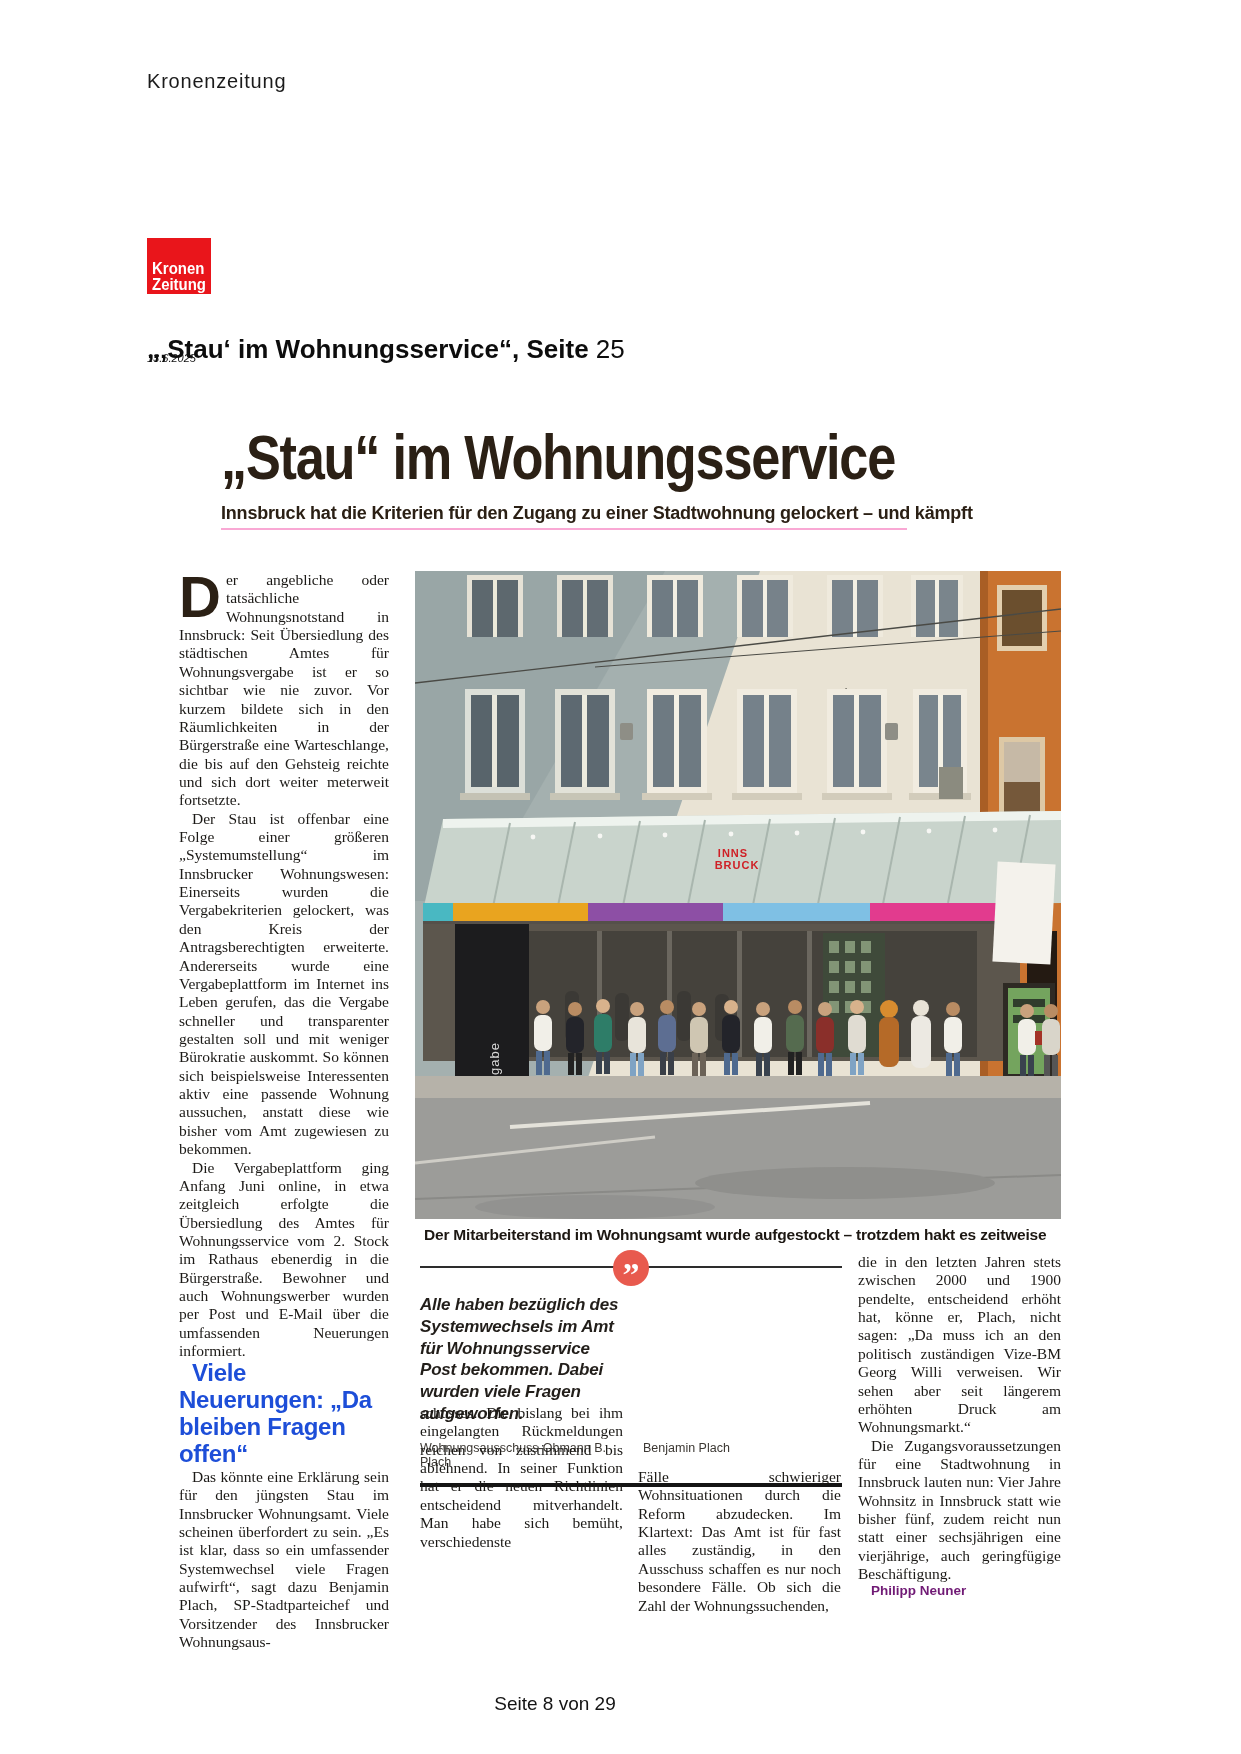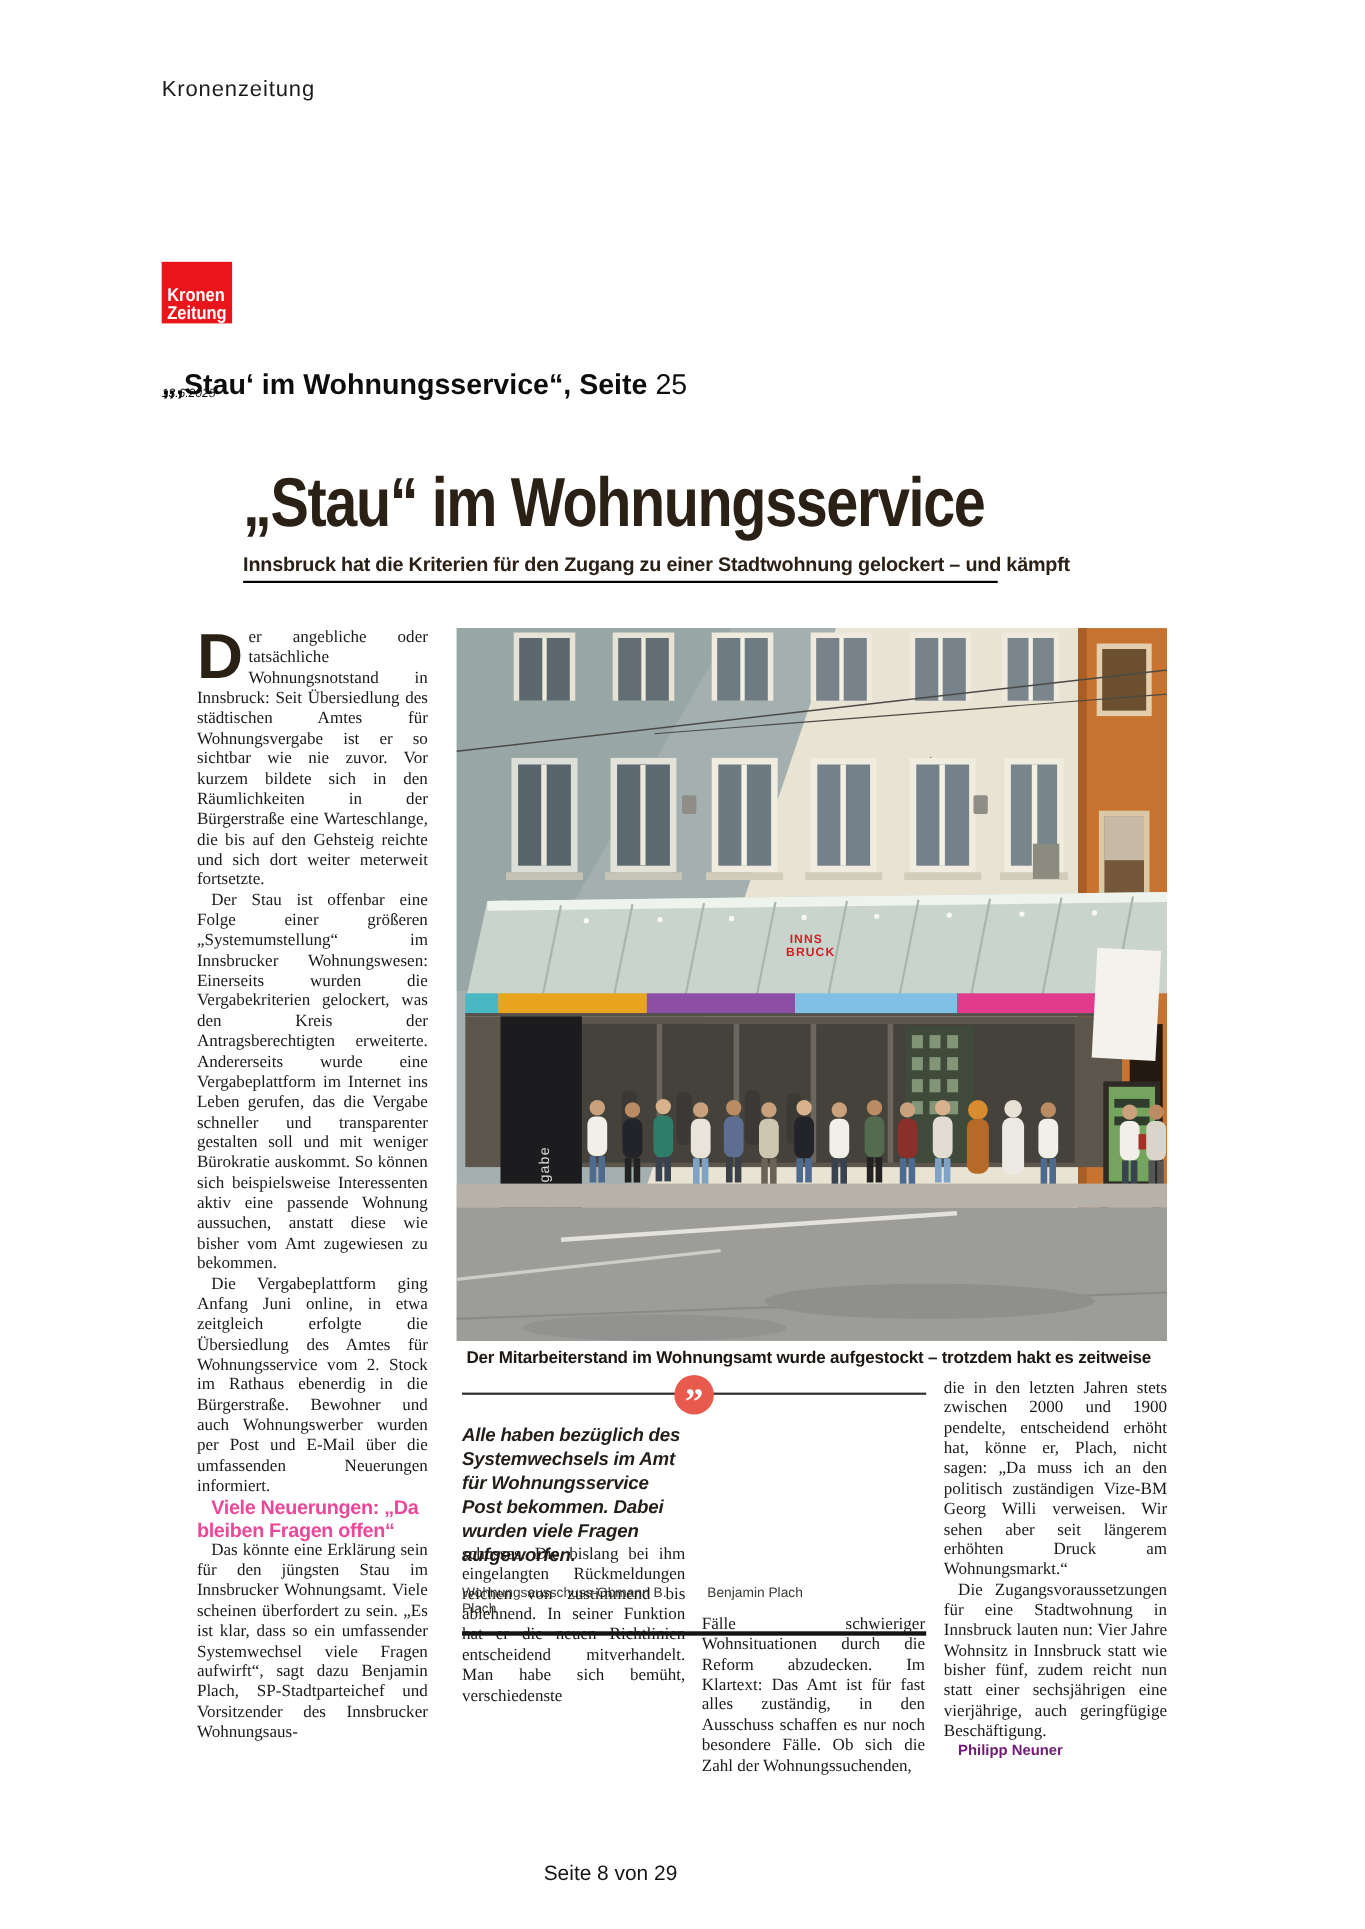--- a/index.html
+++ b/index.html
@@ -14,36 +14,36 @@
   .krone-logo span{display:inline-block;font-weight:700;font-size:17px;line-height:.98;
               transform:scaleX(.88);transform-origin:left center;white-space:nowrap;}
 
   .clip-title{position:absolute;left:147px;top:334px;font-size:26px;font-weight:700;color:#0d0d0d;white-space:nowrap;}
   .clip-title .pageno{font-weight:400;}
   .clip-date{position:absolute;left:147px;top:352px;font-size:11px;color:#111;font-style:italic;}
 
   .headline{position:absolute;left:221px;top:421px;font-size:63px;font-weight:800;color:#2b2015;
             white-space:nowrap;letter-spacing:-1.5px;transform:scaleX(.83);transform-origin:left top;}
   .subhead{position:absolute;left:221px;width:686px;font-size:18px;font-weight:700;color:#2b2015;
-           letter-spacing:-.2px;padding-bottom:4px;border-bottom:2px solid #000000;white-space:nowrap;}
+           letter-spacing:-.2px;padding-bottom:4px;border-bottom:2px solid #f9a8d4;white-space:nowrap;}
   .subhead1{top:503px;}
   .subhead2{top:538px;width:683px;}
 
   .bodycol{position:absolute;font-family:"Liberation Serif",serif;font-size:15.5px;line-height:1.185;
            text-align:justify;color:#1b1916;hyphens:auto;-webkit-hyphens:auto;}
   .bodycol p{margin:0;}
   .bodycol p + p{text-indent:13px;}
   .col1{left:179px;top:571px;width:210px;}
   .col2{left:420px;top:1404px;width:203px;}
   .col3{left:638px;top:1468px;width:203px;}
   .col4{left:858px;top:1253px;width:203px;}
   .dropcap{float:left;font-family:"Liberation Sans",sans-serif;font-weight:800;font-size:58px;
            line-height:.82;padding:2px 5px 0 0;color:#2b2015;}
   .col-subheading{margin:9px 0 3px;font-family:"Liberation Sans",sans-serif;font-weight:700;
-           font-size:18px;line-height:1.12;color:#ec4899;text-align:left;letter-spacing:-.3px;text-indent:0;}
+           font-size:24px;line-height:1.12;color:#1d4ed8;text-align:left;letter-spacing:-.3px;text-indent:0;}
   .author-line{text-align:left;font-family:"Liberation Sans",sans-serif;font-weight:700;
            font-size:13.5px;margin-top:4px;color:#701a75;text-indent:0;}
 
   .article-photo{position:absolute;left:415px;top:571px;width:646px;height:648px;}
   .photo-caption{position:absolute;left:424px;top:1226px;width:640px;font-weight:700;
            font-size:15.5px;letter-spacing:-.2px;color:#1c1712;}
 
   .pullquote-block{position:absolute;left:420px;top:1266px;width:422px;}
   .pq-rule-top{position:relative;border-top:2px solid #2d2d2d;height:0;}
   .quote-badge{position:absolute;left:50%;top:0;transform:translate(-50%,-50%);width:36px;height:36px;

